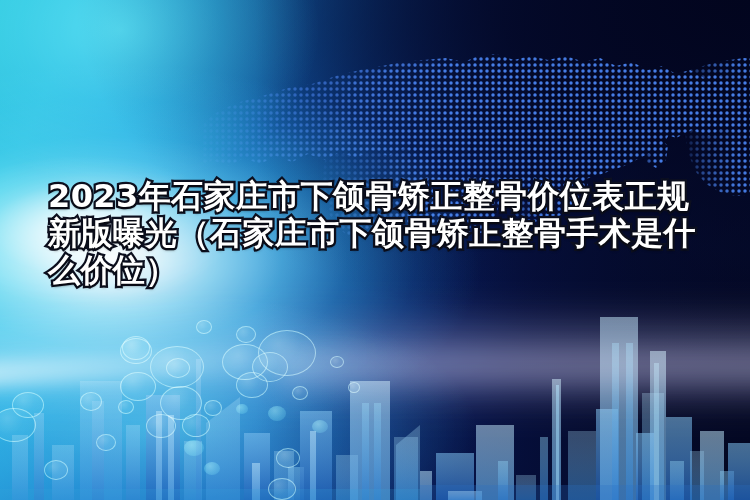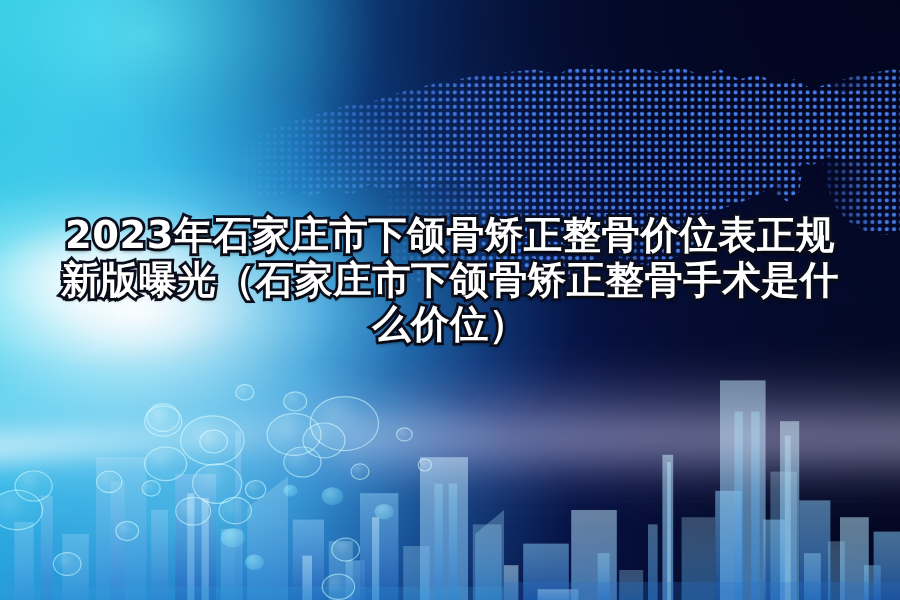--- a/index.html
+++ b/index.html
@@ -159,21 +159,20 @@
 
   
   .city { position: absolute; left: 0; bottom: 0; width: 750px; height: 215px; }
   .city svg { display: block; width: 100%; height: 100%; }
 
   
   .title-wrap {
     position: absolute;
     left: 0; right: 0;
     top: 178px;
-    text-align: center;
     padding: 0 48px;
   }
   .title {
     margin: 0;
     color: #ffffff;
     font-size: 32px;
     line-height: 37px;
     font-weight: 700;
     letter-spacing: 0.4px;
     font-family: "DejaVu Sans", "Liberation Sans", sans-serif;

